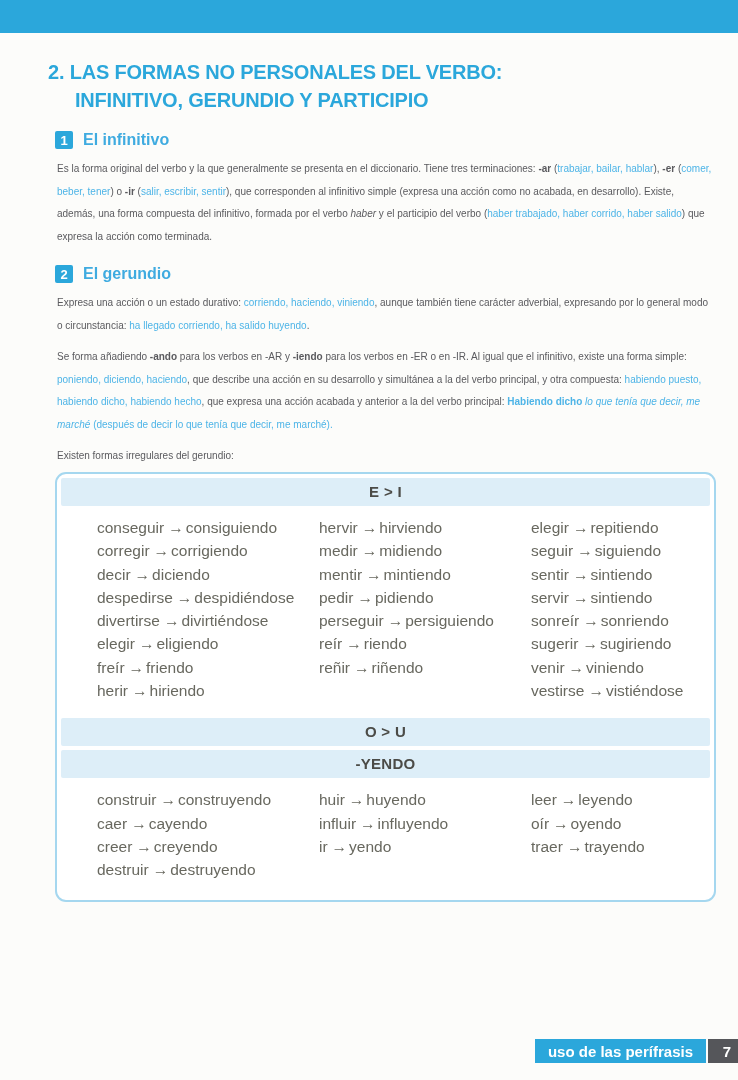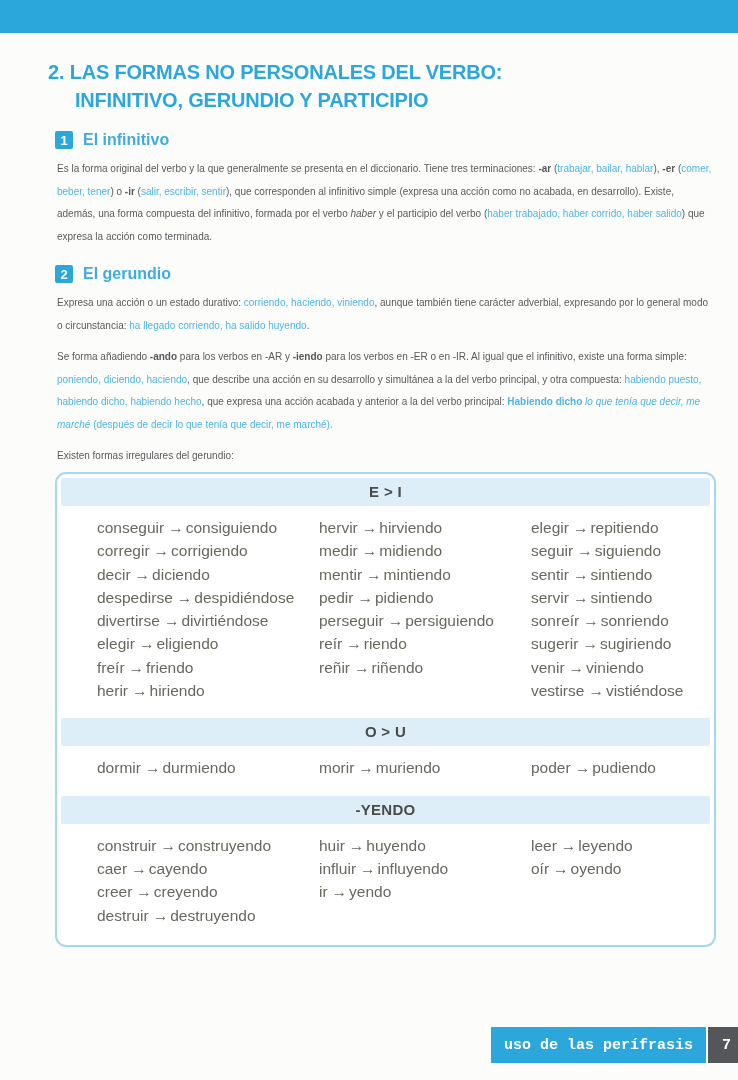--- a/index.html
+++ b/index.html
@@ -88,22 +88,21 @@
     font-size:15.5px;line-height:23.3px;
     color:var(--table-text,#68685f);
     white-space:nowrap;
   }
   .vp .arrow{margin:0 2px 0 4px;}
 
   .footer{
     position:absolute;
     right:0;bottom:17px;
     display:flex;align-items:stretch;
-    height:36px;
-    font-family:Liberation Mono, monospace;
+    height:24px;
   }
   .footer-label{
     background:var(--accent,#2ba7db);
     color:#fff;font-weight:bold;font-size:15px;
     padding:1px 13px 0 13px;
     display:flex;align-items:center;
   }
   .footer-page{
     background:var(--footer-gray,#55565a);
     color:#fff;font-weight:bold;font-size:15px;
@@ -171,47 +170,37 @@
             <div class="vp"><span>seguir</span><span class="arrow">→</span><span>siguiendo</span></div>
             <div class="vp"><span>sentir</span><span class="arrow">→</span><span>sintiendo</span></div>
             <div class="vp"><span>servir</span><span class="arrow">→</span><span>sintiendo</span></div>
             <div class="vp"><span>sonreír</span><span class="arrow">→</span><span>sonriendo</span></div>
             <div class="vp"><span>sugerir</span><span class="arrow">→</span><span>sugiriendo</span></div>
             <div class="vp"><span>venir</span><span class="arrow">→</span><span>viniendo</span></div>
             <div class="vp"><span>vestirse</span><span class="arrow">→</span><span>vistiéndose</span></div>
           </div>
         </div>
         <div class="band">O &gt; U</div>
-        <div class="grid">
-          <div class="col">
-            <div class="vp"><span>dormir</span><span class="arrow">→</span><span>durmiendo</span></div>
-          </div>
-          <div class="col">
-            <div class="vp"><span>morir</span><span class="arrow">→</span><span>muriendo</span></div>
-          </div>
-          <div class="col">
-            <div class="vp"><span>poder</span><span class="arrow">→</span><span>pudiendo</span></div>
-          </div>
-        </div>
         <div class="band">-YENDO</div>
         <div class="grid">
           <div class="col">
             <div class="vp"><span>construir</span><span class="arrow">→</span><span>construyendo</span></div>
             <div class="vp"><span>caer</span><span class="arrow">→</span><span>cayendo</span></div>
             <div class="vp"><span>creer</span><span class="arrow">→</span><span>creyendo</span></div>
             <div class="vp"><span>destruir</span><span class="arrow">→</span><span>destruyendo</span></div>
           </div>
           <div class="col">
             <div class="vp"><span>huir</span><span class="arrow">→</span><span>huyendo</span></div>
             <div class="vp"><span>influir</span><span class="arrow">→</span><span>influyendo</span></div>
             <div class="vp"><span>ir</span><span class="arrow">→</span><span>yendo</span></div>
           </div>
           <div class="col">
             <div class="vp"><span>leer</span><span class="arrow">→</span><span>leyendo</span></div>
             <div class="vp"><span>oír</span><span class="arrow">→</span><span>oyendo</span></div>
+            <div class="vp"><span>traer</span><span class="arrow">→</span><span>trayendo</span></div>
           </div>
         </div>
       </div>
 
   </div>
 
   <div class="footer">
     <span class="footer-label">uso de las perífrasis</span>
     <span class="footer-page">7</span>
   </div>

